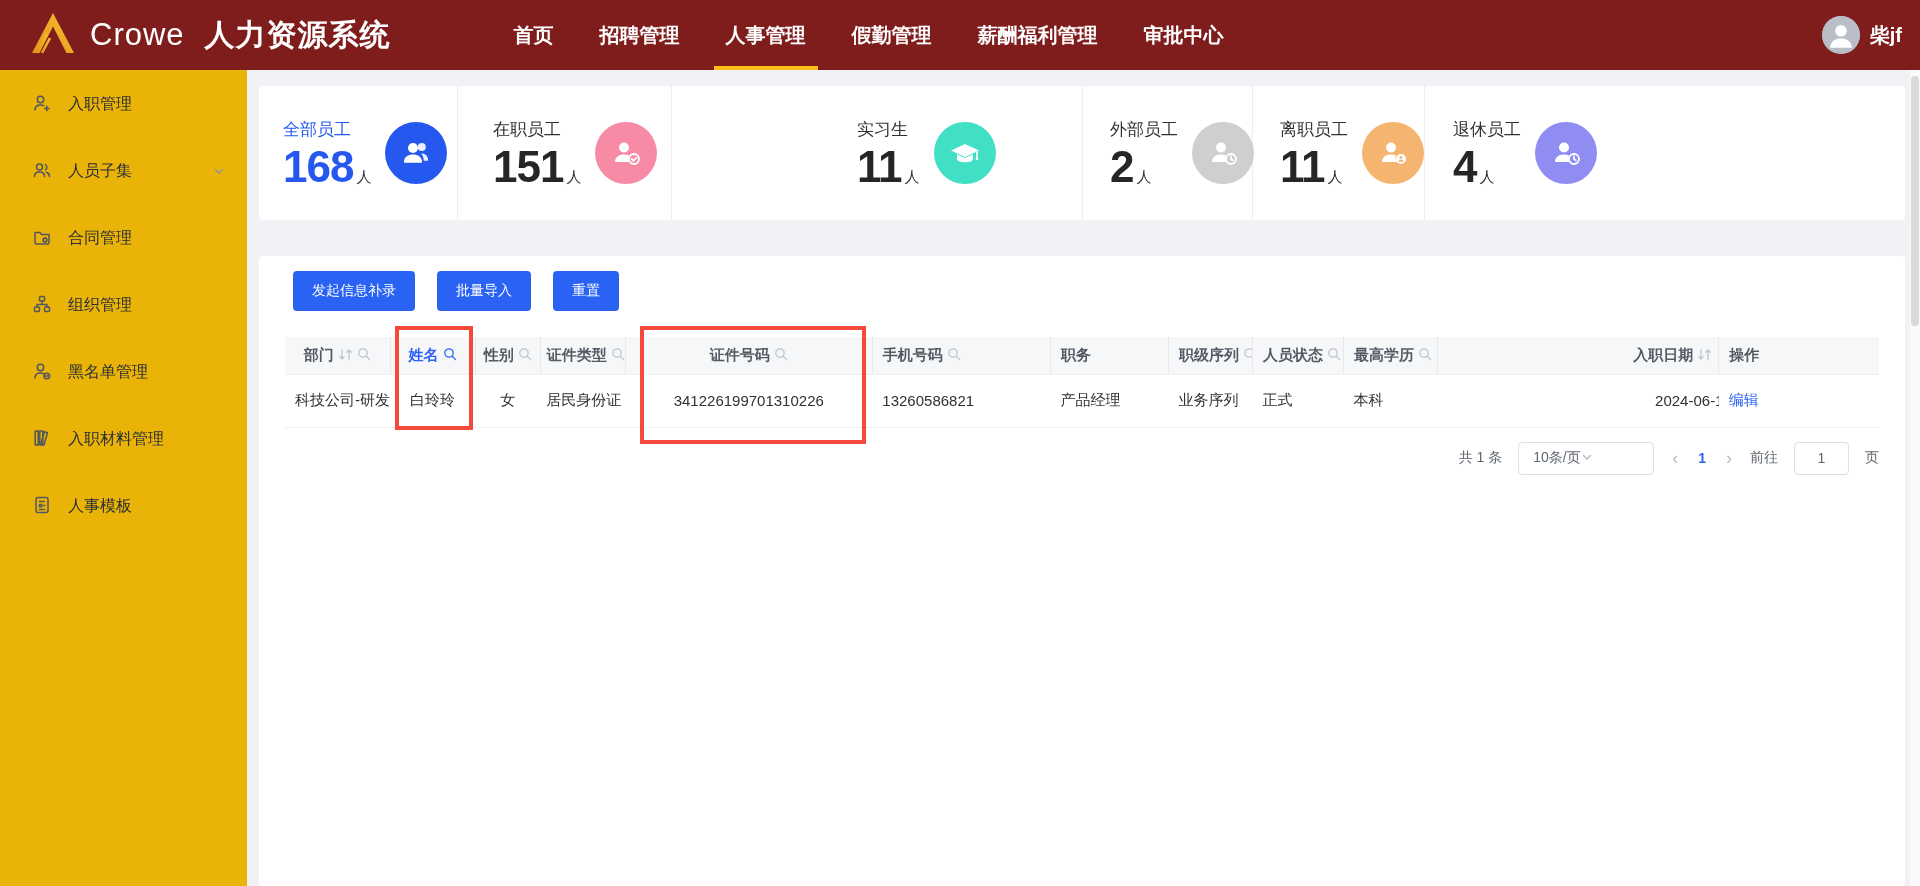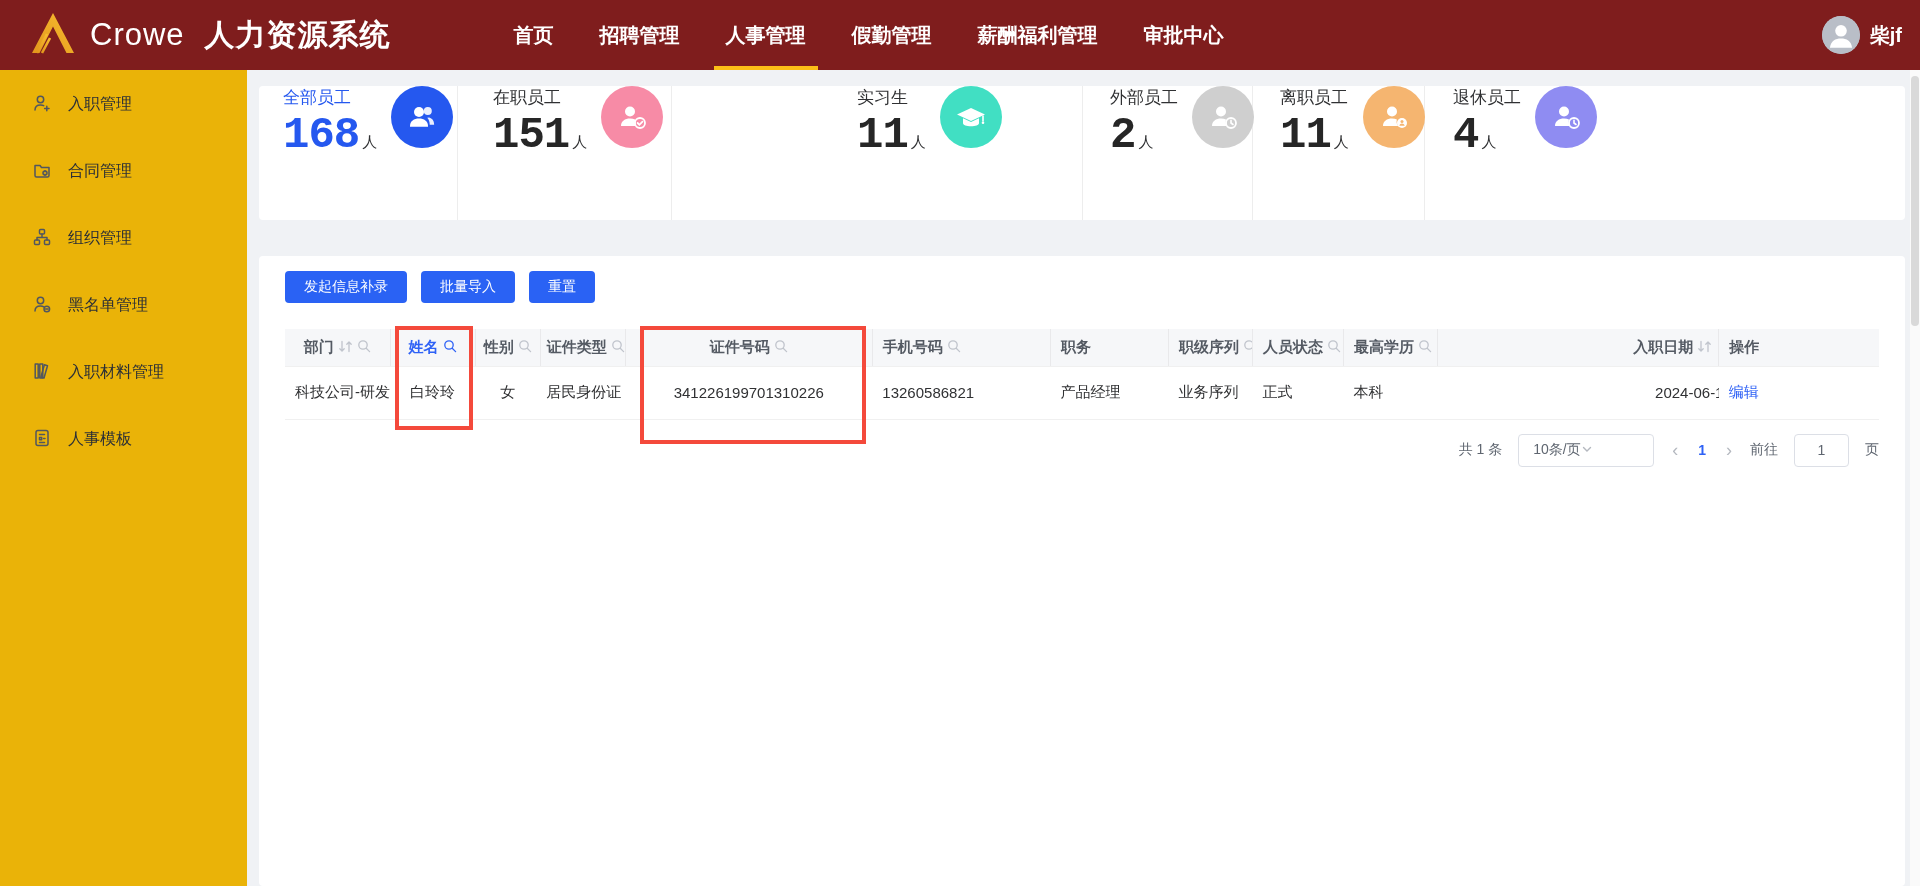--- a/index.html
+++ b/index.html
@@ -25,42 +25,42 @@
   .side-item svg { flex: none; }
   .side-item .stroke { stroke: #51565f; stroke-width: 1.5; fill: none; stroke-linecap: round; stroke-linejoin: round; }
   .side-item.active { background: #eaf3fe; border-left-color: #2f62f6; color: #2f62f6; padding-left: 24px; }
   .side-item.active .stroke { stroke: #2f62f6; }
   .side-chevron { margin-left: auto; margin-right: 22px; }
 
   .main { flex: 1; padding: 16px 15px 0 12px; display: flex; flex-direction: column; overflow: hidden; }
 
   
   .stats-card { background: #fff; border-radius: 4px; height: 134px; display: flex; align-items: stretch; margin-bottom: 36px; }
-  .stat { display: flex; border-right: 1px solid #ededed; font-family: Liberation Mono, monospace; }
+  .stat { display: flex; align-items: center; border-right: 1px solid #ededed; }
   .stat:last-child { border-right: none; }
   .stat-1 { width: 199px; padding-left: 24px; }
   .stat-2 { width: 214px; padding-left: 35px; }
   .stat-3 { width: 411px; padding-left: 185px; }
   .stat-4 { width: 170px; padding-left: 27px; }
   .stat-5 { width: 172px; padding-left: 27px; }
   .stat-6 { flex: 1; padding-left: 28px; }
   .stat-text { display: flex; flex-direction: column; }
   .stat-label { font-size: 17px; color: #303133; margin-bottom: 4px; white-space: nowrap; }
   .stat-value-row { display: flex; align-items: baseline; }
   .stat-value { font-size: 44px; font-weight: 600; color: #262626; line-height: 1; letter-spacing: -1px; }
   .stat-unit { font-size: 15px; color: #303133; margin-left: 3px; }
   .stat.highlight .stat-label, .stat.highlight .stat-value { color: #2558ef; }
   .stat-icon { width: 62px; height: 62px; border-radius: 50%; margin-left: 14px; flex: none; display: flex; align-items: center; justify-content: center; }
   .ic-1 { background: #2558ef; } .ic-2 { background: #f78ba6; } .ic-3 { background: #41dfc3; }
   .ic-4 { background: #cfcfcf; } .ic-5 { background: #f5b570; } .ic-6 { background: #8f8cf2; }
 
   
   .table-card { background: #fff; border-radius: 4px; flex: 1; padding: 15px 26px; position: relative; }
   .toolbar { display: flex; gap: 14px; margin-bottom: 26px; }
-  .btn { background: #2a62f4; color: #fff; border: none; border-radius: 4px; height: 32px; padding: 0 19px; font-size: 14px; cursor: pointer; font-family: inherit; }
+  .btn { background: #2a62f4; color: #fff; border: none; border-radius: 4px; height: 40px; padding: 0 19px; font-size: 14px; cursor: pointer; font-family: inherit; margin-left: 8px; }
 
   table.grid { width: 100%; border-collapse: collapse; table-layout: fixed; font-size: 15px; }
   .grid th { background: #f6f7f9; height: 37px; font-weight: 600; color: #545a63; border-bottom: 1px solid #f0f0f0; border-right: 1px solid #e9e9eb; padding: 0 6px; white-space: nowrap; overflow: hidden; }
   .grid th:last-child { border-right: none; }
   .grid td { height: 53px; border-bottom: 1px solid #f0f0f0; color: #303133; padding: 0 6px; white-space: nowrap; overflow: hidden; }
   .c { text-align: center; } .l { text-align: left; padding-left: 10px !important; } .r { text-align: right; }
   .th-inner { display: inline-flex; align-items: center; gap: 4px; }
   .blue-th { color: #2f62f6; }
   .link { color: #2f62f6; cursor: pointer; }
   .col-fixed { box-shadow: -10px 0 10px -6px rgba(0,0,0,0.12); }
@@ -136,20 +136,37 @@
           <circle cx="8.5" cy="6.5" r="3.2"></circle>
               <path d="M3 17c0-3.3 2.5-5 5.5-5 1.2 0 2.3.2 3.2.7"></path>
           <path d="M14.8 13.3v4.4M12.6 15.5H17"></path>
             </g>
           </svg>
       </span>
       <span>入职管理</span>
     </div>
 
 
+    <div class="side-item">
+      <span>
+        <svg width="20" height="20" viewBox="0 0 20 20">
+            <g class="stroke">
+          <circle cx="7.5" cy="7" r="3"></circle>
+              <path d="M2.5 16.5c0-3 2.2-4.6 5-4.6s5 1.6 5 4.6"></path>
+          <path d="M13.3 4.6a3 3 0 0 1 .1 5.2M14.3 12.3c2 .6 3.2 2 3.2 4.2"></path>
+            </g>
+          </svg>
+      </span>
+      <span>人员子集</span>
+      <span class="side-chevron">
+        <svg width="12" height="12" viewBox="0 0 12 12">
+            <path d="M2.5 4.5l3.5 3.5 3.5-3.5" stroke="#909399" stroke-width="1.4" fill="none" stroke-linecap="round"></path>
+          </svg>
+      </span>
+    </div>
 
 
     <div class="side-item">
       <span>
         <svg width="20" height="20" viewBox="0 0 20 20">
             <g class="stroke">
           <path d="M3 5.5h5l1.5 2H17v8a1.5 1.5 0 0 1-1.5 1.5h-11A1.5 1.5 0 0 1 3 15.5z"></path>
           <circle cx="13" cy="13" r="2"></circle>
               <path d="M13 11.7v-0.9M13 15.2v-0.9"></path>
             </g>

